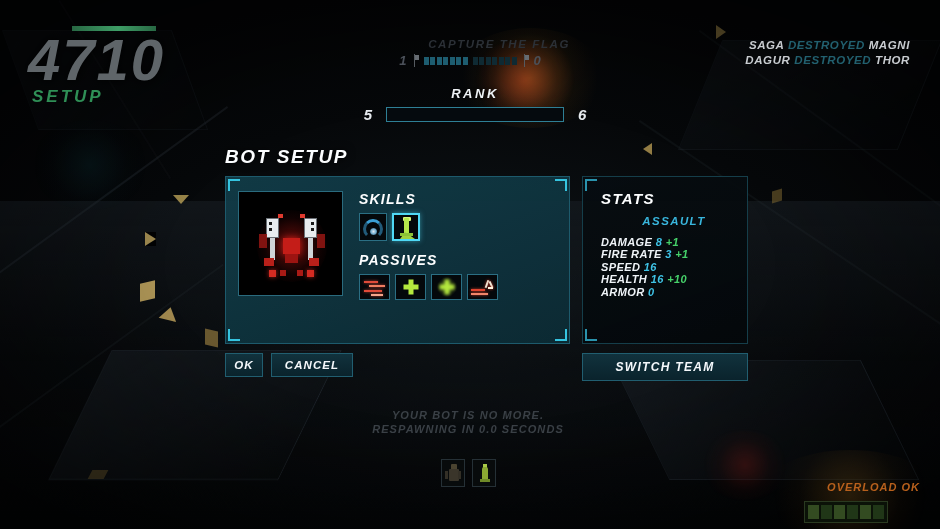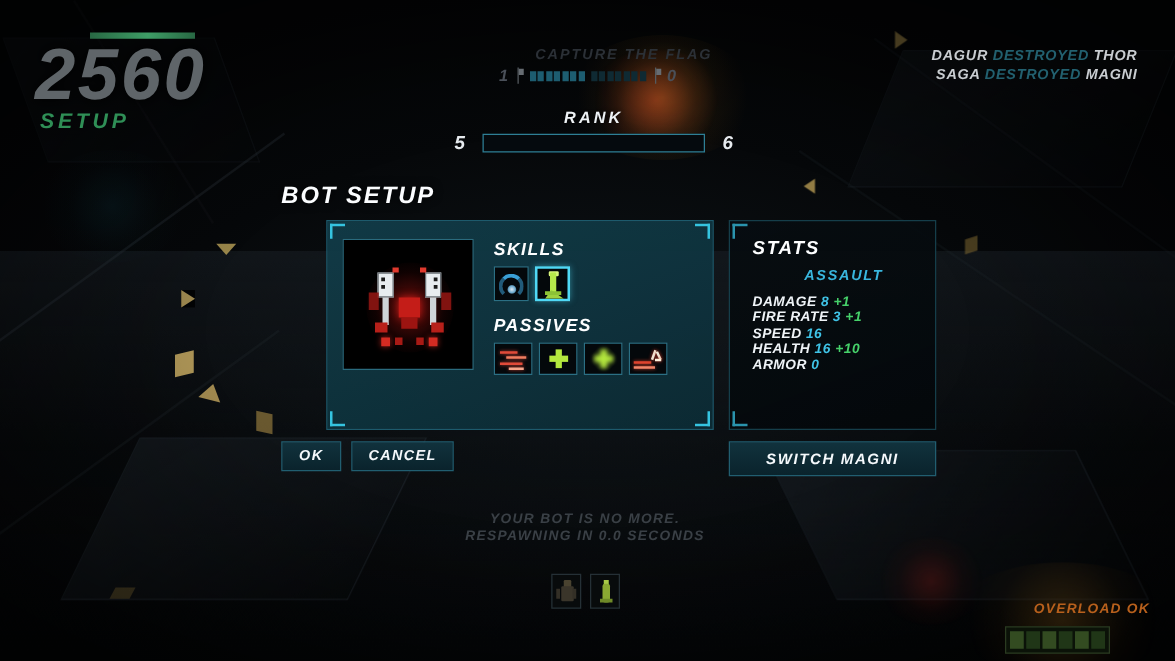--- a/index.html
+++ b/index.html
@@ -124,21 +124,21 @@
   .dlg-title {
     font-size:19px; font-weight:bold; font-style:italic; letter-spacing:1.6px;
     color:#fbfdff; margin-bottom:8px; text-shadow:0 0 8px rgba(0,0,0,.9);
   }
   .panels { display:flex; gap:12px; align-items:flex-start; }
 
   .tealpanel {
     position:relative;
     background:linear-gradient(160deg, rgba(18,62,74,.92), rgba(12,44,54,.92));
     border:1px solid #1d5a6c;
-    width:310px; height:168px;margin-left:36px;
+    width:345px; height:168px;
   }
   .corner {
     position:absolute; width:12px; height:12px; pointer-events:none;
   }
   .corner.tl { left:2px; top:2px; border-left:2px solid #35c4e0; border-top:2px solid #35c4e0; }
   .corner.tr { right:2px; top:2px; border-right:2px solid #35c4e0; border-top:2px solid #35c4e0; }
   .corner.bl { left:2px; bottom:2px; border-left:2px solid #35c4e0; border-bottom:2px solid #35c4e0; }
   .corner.br { right:2px; bottom:2px; border-right:2px solid #35c4e0; border-bottom:2px solid #35c4e0; }
 
   .panel-inner { display:flex; padding:14px 12px; gap:16px; }
@@ -244,21 +244,21 @@
   .stat-bonus { color:#46d16a; }
 
   
   .btnrow { display:flex; gap:8px; margin-top:9px; }
   .btn {
     position:relative; background:linear-gradient(180deg,#11323d,#0a232c);
     border:1px solid #215e70; color:#f4f8fb;
     font-size:11.5px; font-weight:bold; font-style:italic; letter-spacing:1.1px;
     padding:5px 0; text-align:center; cursor:pointer;
   }
-  .btn-ok { width:48px; }
+  .btn-ok { width:38px; }
   .btn-cancel { width:82px; }
   .btn-switch { width:166px; margin-top:9px; padding:6px 0; font-size:12px; letter-spacing:1.3px; }
 
   
   #respawn {
     position:absolute; left:0; right:4px; top:408px; text-align:center;
   }
   #respawn div {
     font-size:11px; font-weight:bold; font-style:italic; letter-spacing:1.1px;
     color:#3a4046; line-height:14px;
@@ -333,21 +333,21 @@
   <div class="glow-red" style="left:470px;top:40px;width:110px;height:80px;"></div>
   <div class="glow-amber" style="left:455px;top:28px;width:150px;height:100px;"></div>
   <div class="glow-red" style="left:700px;top:430px;width:90px;height:70px;opacity:.5;"></div>
   <div class="glow-teal" style="left:30px;top:120px;width:120px;height:90px;opacity:.35;"></div>
   <div class="glow-amber" style="left:760px;top:450px;width:180px;height:90px;opacity:.8;"></div>
   <div class="vignette"></div>
 </div>
 
 <div id="score-hud">
   <div class="score-dash"></div>
-  <div class="score-num">2560</div>
+  <div class="score-num">4710</div>
   <div class="score-name">SETUP</div>
 </div>
 
 <div id="objective">
   <div class="obj-title">CAPTURE THE FLAG</div>
   <div class="obj-row">
     <span class="obj-score">1</span>
     <span class="flagicon">
         <span class="pole"></span>
         <span class="cloth"></span>
@@ -373,28 +373,28 @@
     <span class="flagicon">
         <span class="pole"></span>
         <span class="cloth"></span>
       </span>
     <span class="obj-score">0</span>
   </div>
 </div>
 
 <div id="killfeed">
   <div class="kf-line">
+    <span>SAGA</span>
+    <span class="kf-verb">DESTROYED</span>
+    <span>MAGNI</span>
+  </div>
+  <div class="kf-line">
     <span>DAGUR</span>
     <span class="kf-verb">DESTROYED</span>
     <span>THOR</span>
-  </div>
-  <div class="kf-line">
-    <span>SAGA</span>
-    <span class="kf-verb">DESTROYED</span>
-    <span>MAGNI</span>
   </div>
 </div>
 
 <div id="rank">
   <div class="rank-label">RANK</div>
   <div class="rank-row">
     <span class="rank-num">5</span>
     <span class="rank-track">
       <span class="rank-fill" id="rank-fill" style="width: 22%;"></span>
     </span>
@@ -510,21 +510,21 @@
           <div class="stats-class">ASSAULT</div>
           <div id="stat-rows">
               <div class="stat-line"><span>DAMAGE </span><span class="stat-val">8</span><span class="stat-bonus"> +1</span></div>
               <div class="stat-line"><span>FIRE RATE </span><span class="stat-val">3</span><span class="stat-bonus"> +1</span></div>
               <div class="stat-line"><span>SPEED </span><span class="stat-val">16</span></div>
               <div class="stat-line"><span>HEALTH </span><span class="stat-val">16</span><span class="stat-bonus"> +10</span></div>
               <div class="stat-line"><span>ARMOR </span><span class="stat-val">0</span></div>
             </div>
         </div>
       </div>
-      <div class="btn btn-switch">SWITCH MAGNI</div>
+      <div class="btn btn-switch">SWITCH TEAM</div>
     </div>
 
   </div>
 </div>
 
 <div id="respawn">
   <div>YOUR BOT IS NO MORE.</div>
   <div>RESPAWNING IN 0.0 SECONDS</div>
 </div>
 

